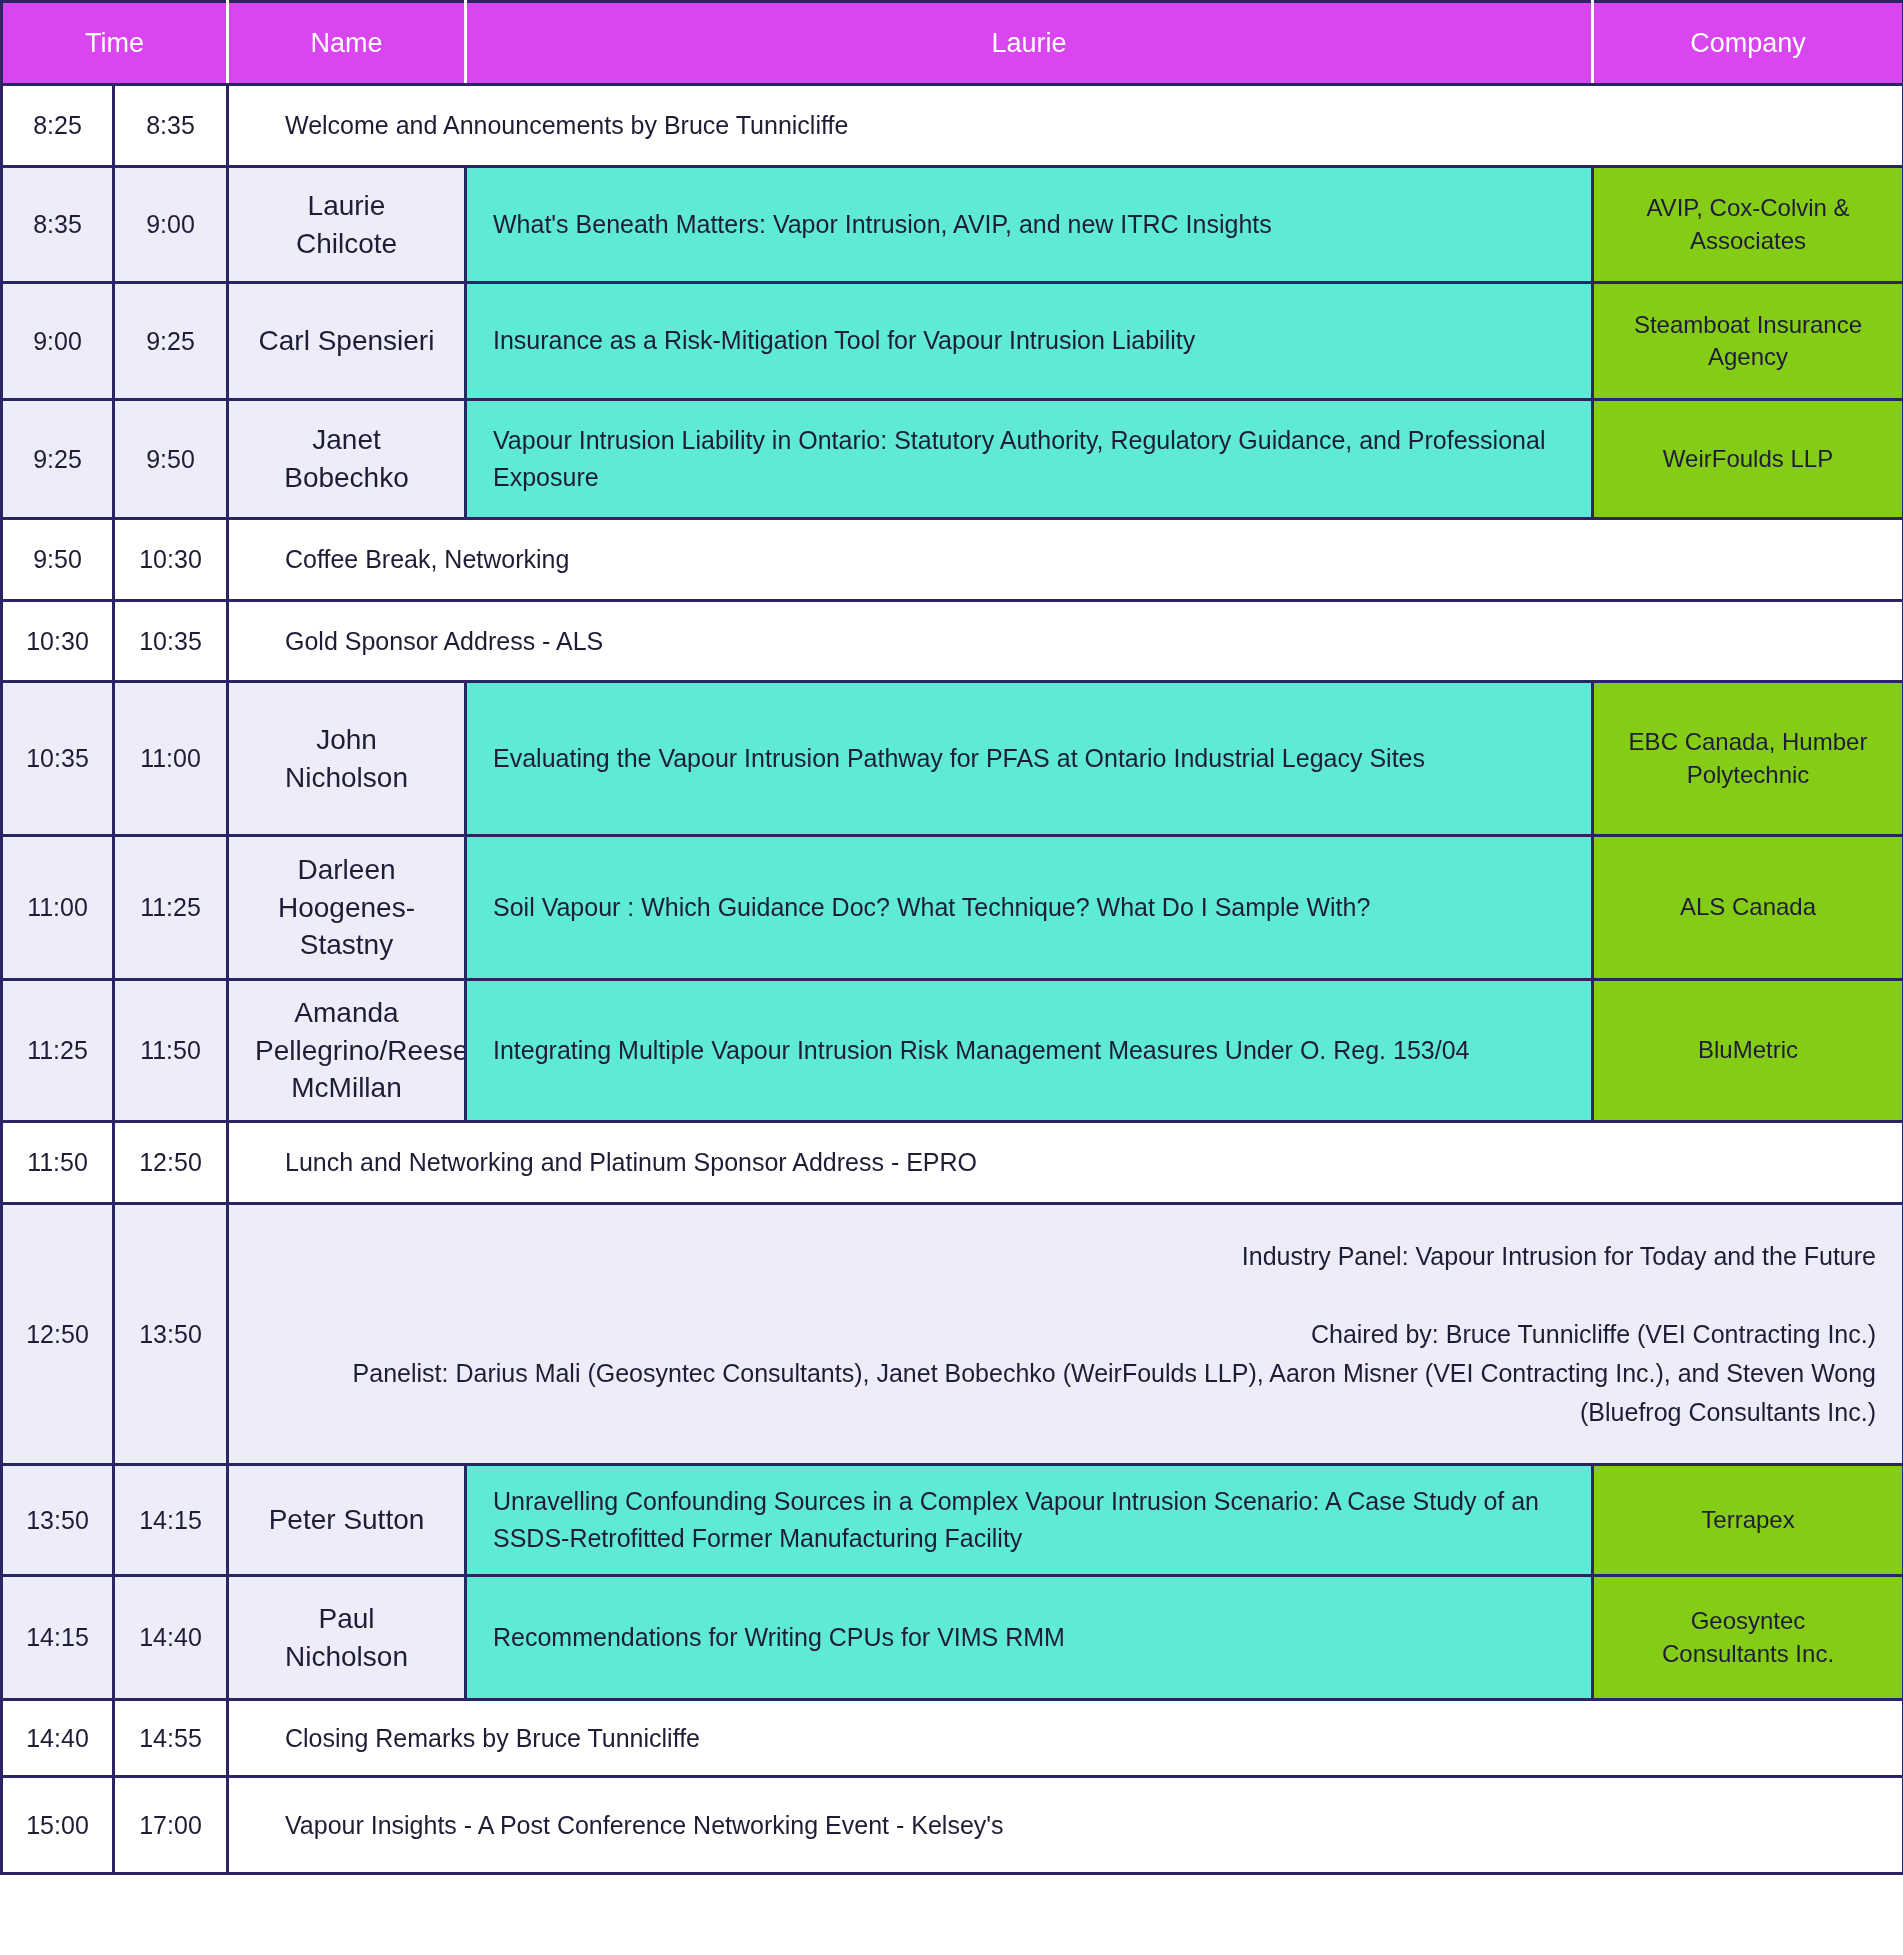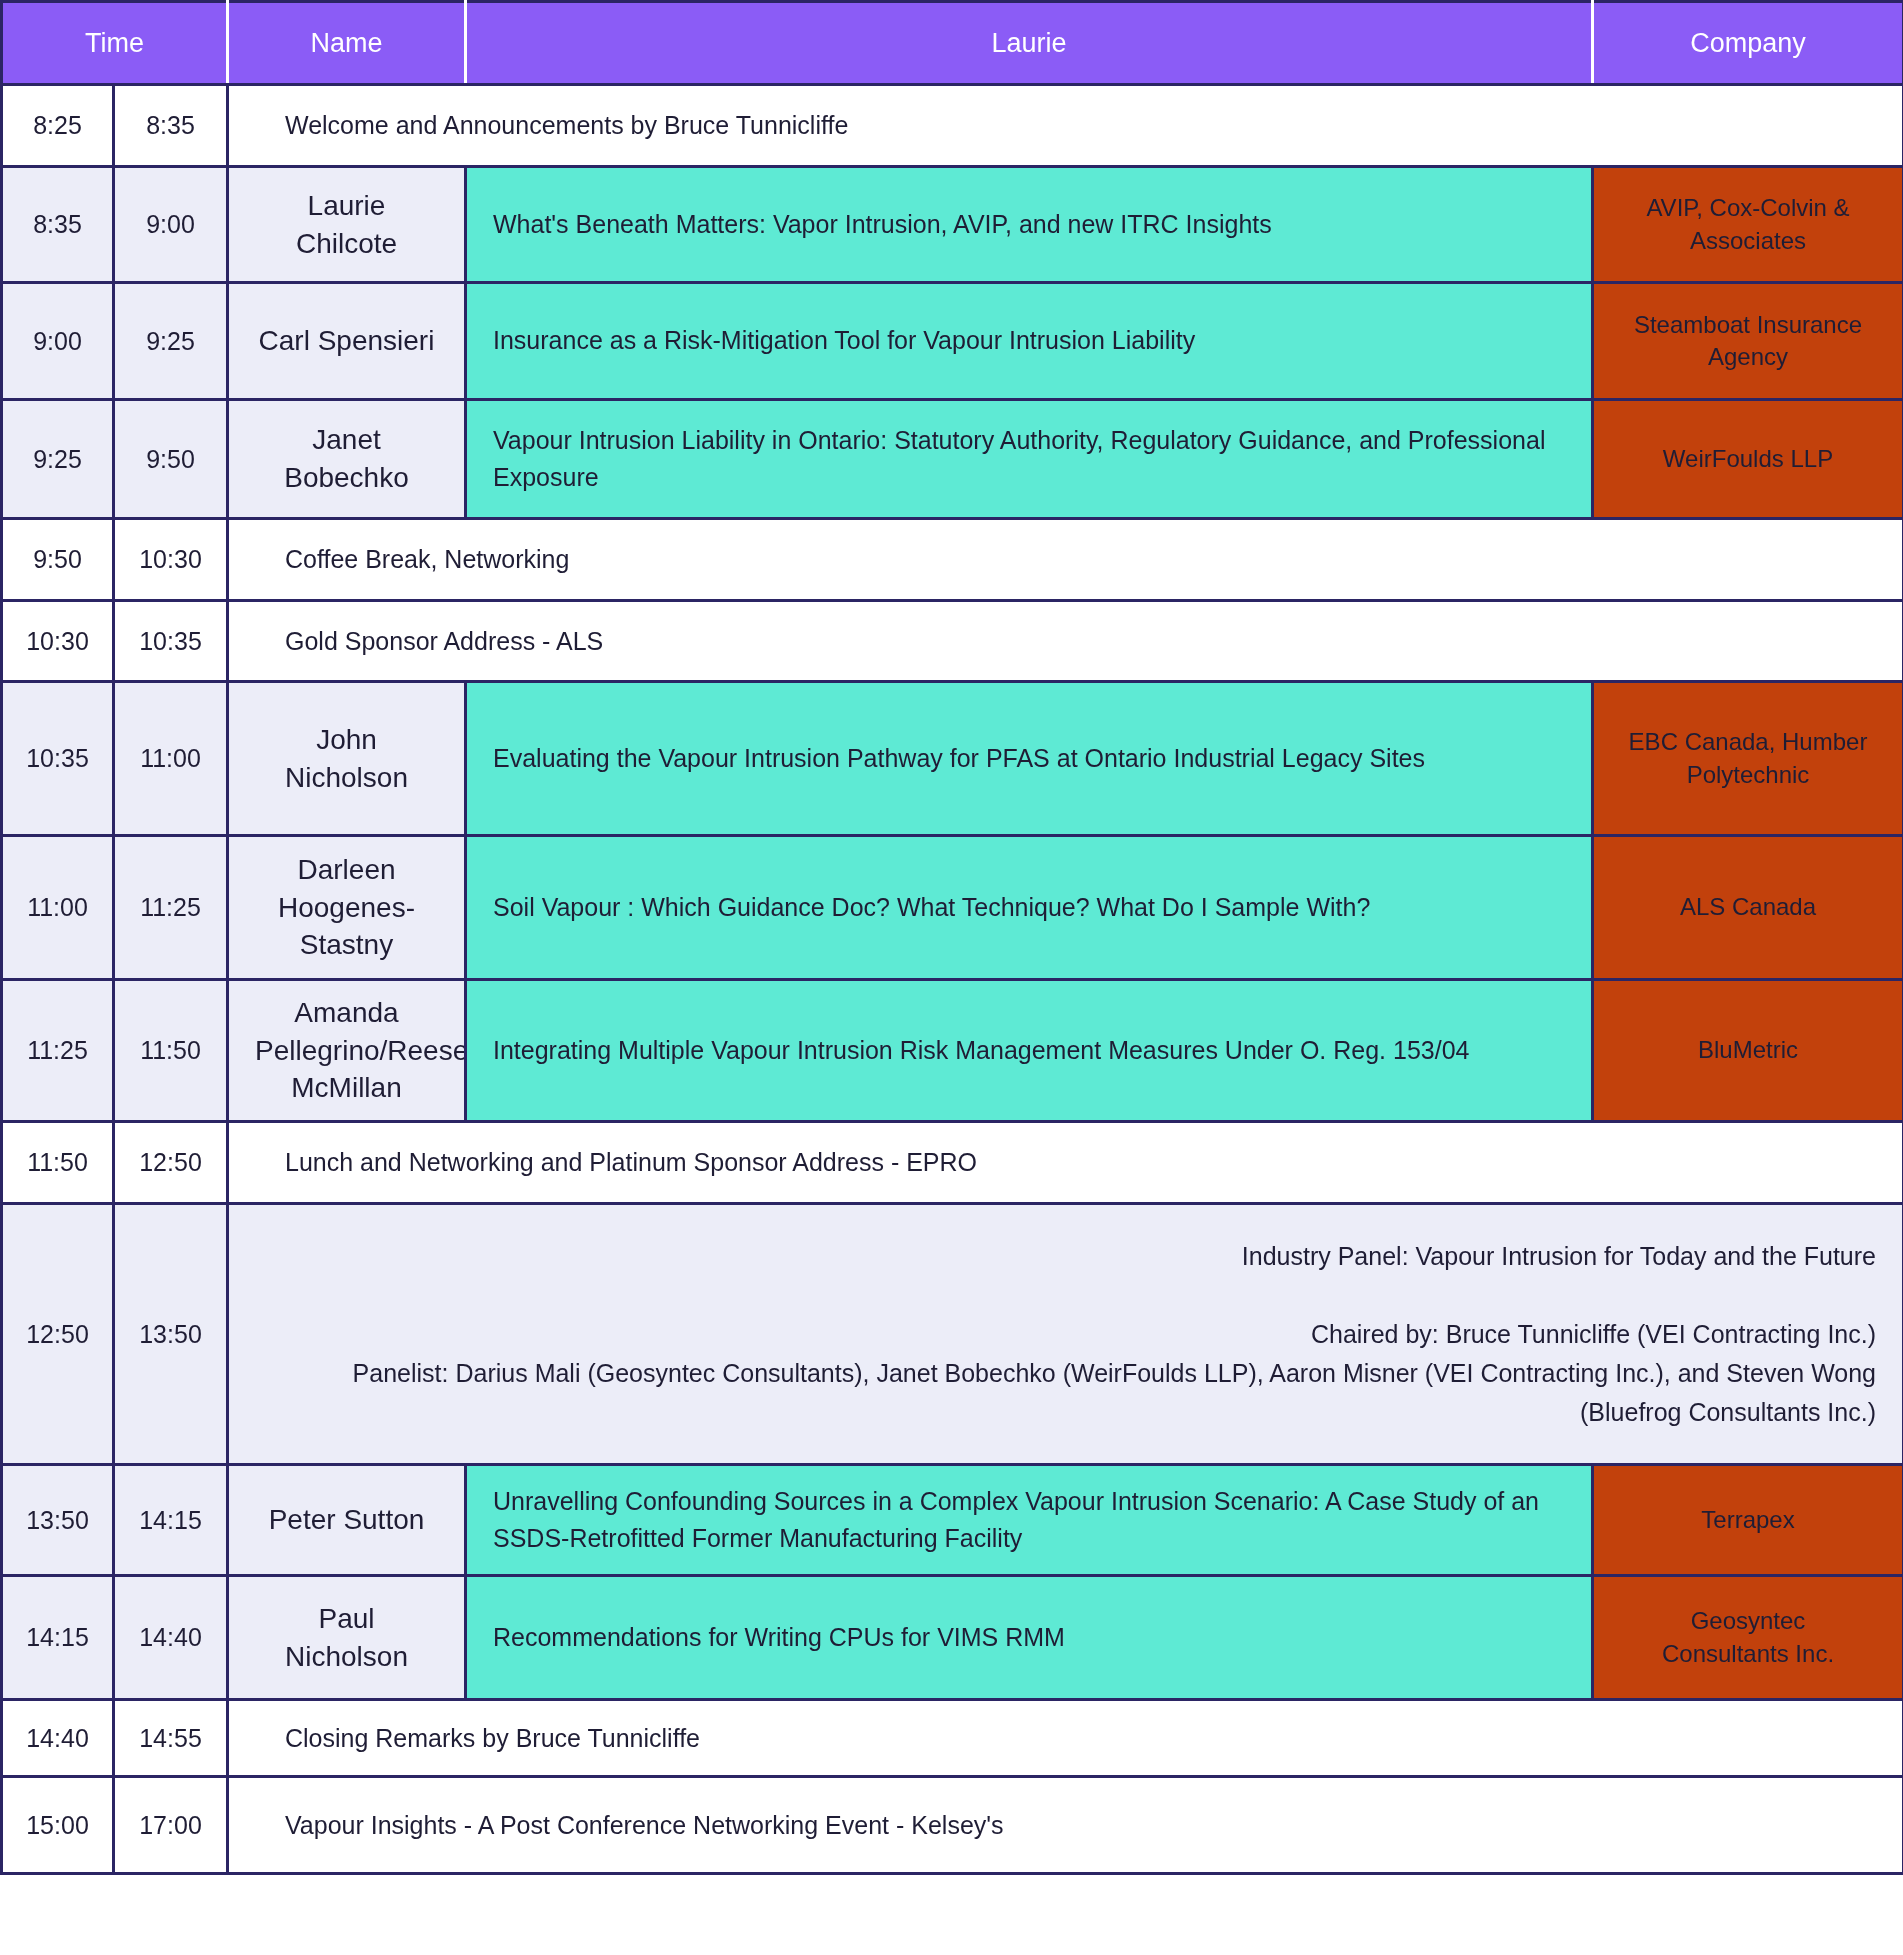--- a/index.html
+++ b/index.html
@@ -15,21 +15,21 @@
     table-layout: fixed;
     background: #ffffff;
   }
   table.agenda td, table.agenda th {
     border: 3px solid #2b2564;
     vertical-align: middle;
     overflow: hidden;
   }
   
   thead th {
-    background: #8b5cf6;
+    background: #d946ef;
     color: #ffffff;
     font-size: 27px;
     font-weight: 400;
     height: 78px;
     border: 3px solid #292063;
     border-bottom: 3px solid #2b2564;
   }
   thead th.sep { border-right: 3px solid #ffffff; }
   
   td.time {
@@ -48,21 +48,21 @@
   td.title {
     text-align: left;
     font-size: 25px;
     background: #5eead4;
     padding: 6px 26px;
     line-height: 1.5;
   }
   td.company {
     text-align: center;
     font-size: 24px;
-    background: #c2410c;
+    background: #84cc16;
     padding: 6px 34px;
     line-height: 1.35;
   }
   td.merged {
     text-align: left;
     font-size: 25px;
     background: #ffffff;
     padding: 6px 26px 6px 56px;
   }
   td.panel {

